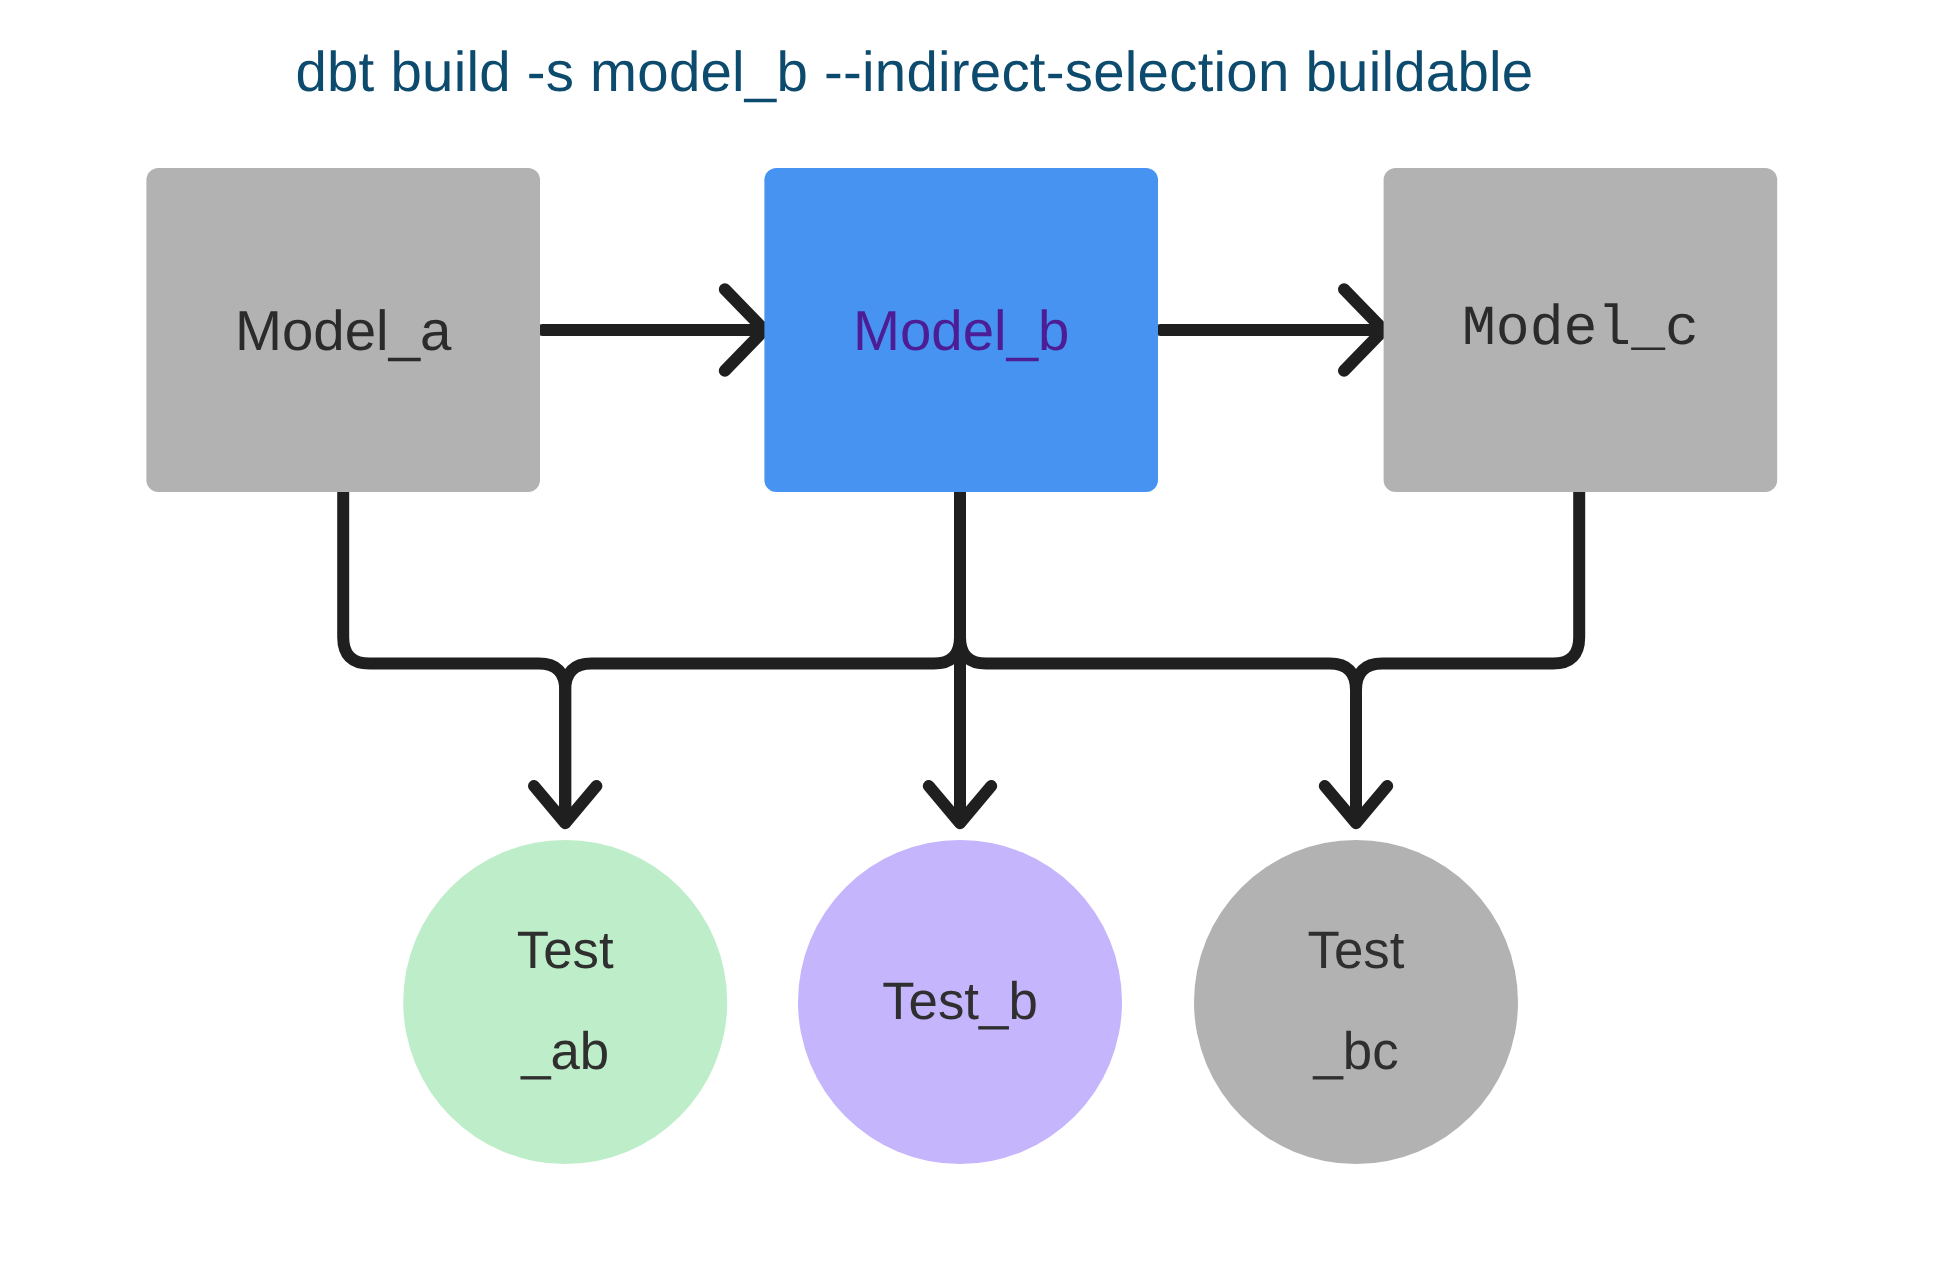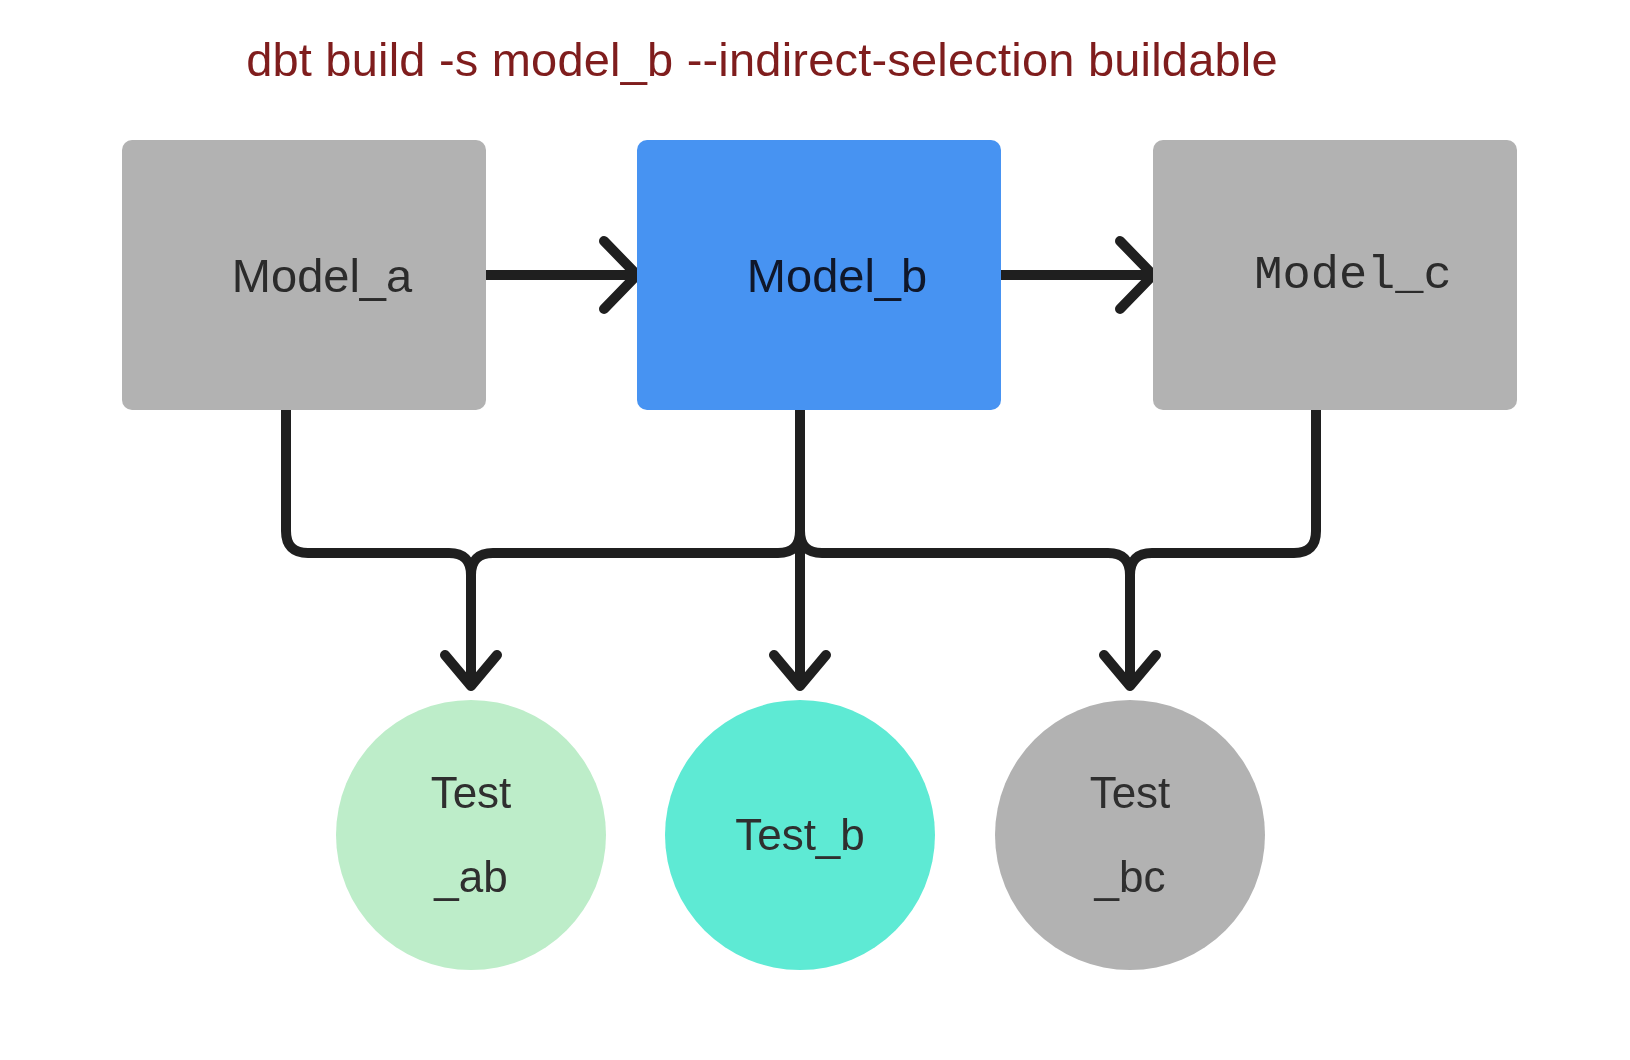--- a/index.html
+++ b/index.html
@@ -16,21 +16,21 @@
     overflow: hidden;
   }
   .diagram-title {
     position: absolute;
     top: 32px;
     left: 762px;
     transform: translateX(-50%);
     white-space: nowrap;
     font-size: 47px;
     font-weight: 500;
-    color: #7f1d1d;
+    color: #0c4a6e;
     letter-spacing: 0.2px;
   }
   .edges-svg {
     position: absolute;
     inset: 0;
     width: 1630px;
     height: 1060px;
   }
   .edge {
     fill: none;
@@ -43,24 +43,23 @@
     position: absolute;
     top: 140px;
     width: 328px;
     height: 270px;
     border-radius: 10px;
     display: flex;
     align-items: center;
     justify-content: center;
     font-size: 47px;
     color: #2b2b2b;
-    padding-left: 36px;
   }
   .model-box.model--selected {
-    color: #0f172a;
+    color: #4c1d95;
     justify-content: center;
   }
   .model-box.pos-a { left: 122px; }
   .model-box.pos-b { left: 637px; }
   .model-box.pos-c { left: 1153px; font-family: Liberation Mono, monospace; }
   .test-circle {
     position: absolute;
     top: 700px;
     width: 270px;
     height: 270px;
@@ -105,21 +104,21 @@
 
   <div class="model-box pos-c" style="background: rgb(178, 178, 178);">
     <span>Model_c</span>
   </div>
 
   <div class="test-circle pos-ab" style="background: rgb(189, 237, 201);">
     <span>Test</span>
     <span>_ab</span>
   </div>
 
-  <div class="test-circle pos-b" style="background: #5eead4;">
+  <div class="test-circle pos-b" style="background: #c4b5fd;">
     <span>Test_b</span>
   </div>
 
   <div class="test-circle pos-bc" style="background: rgb(178, 178, 178);">
     <span>Test</span>
     <span>_bc</span>
   </div>
 
 </div>
 

